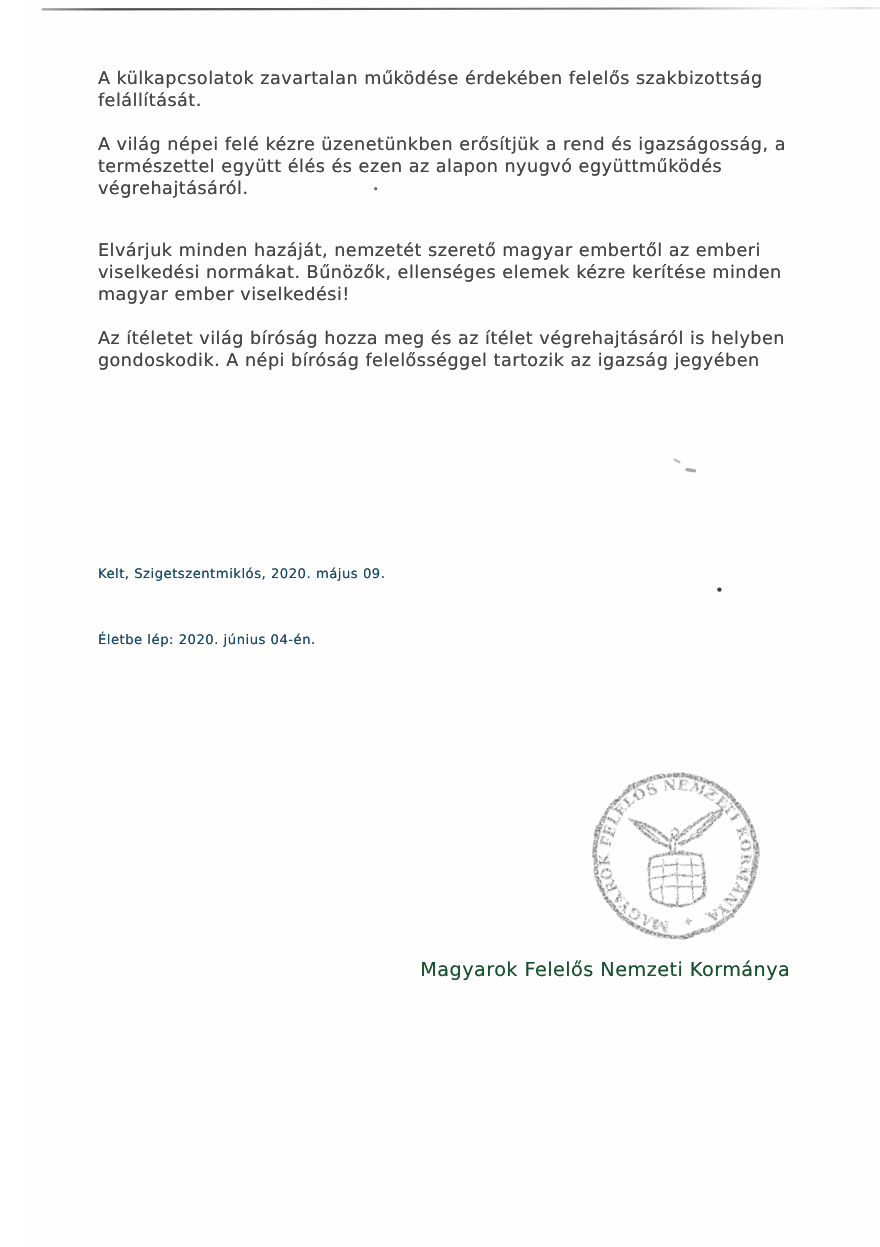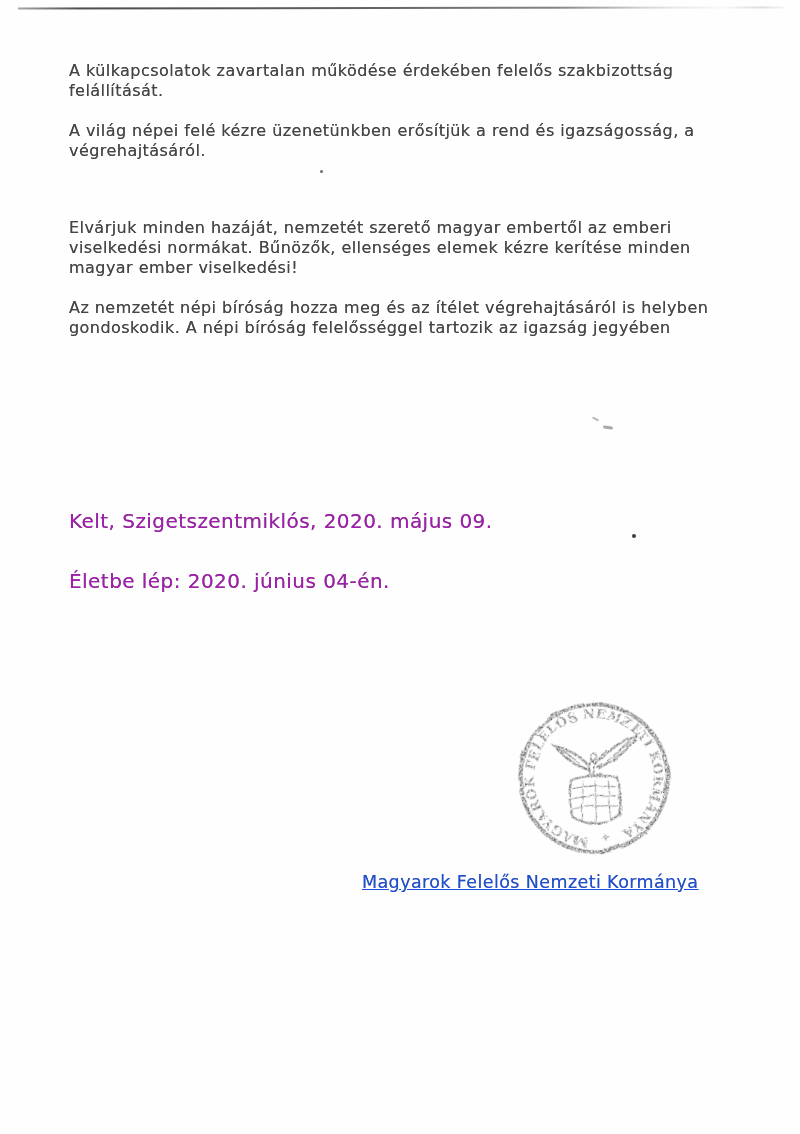--- a/index.html
+++ b/index.html
@@ -5,20 +5,21 @@
   html,body{margin:0;padding:0;}
   body{
     width:800px;height:1134px;
     background:#ffffff;
     font-family:"DejaVu Sans","Liberation Sans",sans-serif;
     overflow:hidden;position:relative;
   }
   .page{
     position:absolute;inset:0;
     background:#fefefe;
+    margin-left:20px;
   }
   
   .scan-line{
     position:absolute;top:7px;left:18px;width:766px;height:2px;
     background:linear-gradient(90deg,
       rgba(120,120,120,.65) 0%,
       rgba(45,45,45,.85) 8%,
       rgba(60,60,60,.8) 45%,
       rgba(90,90,90,.75) 70%,
       rgba(150,150,150,.45) 81%,
@@ -28,28 +29,27 @@
       rgba(200,200,200,.2) 100%);
     transform:rotate(-0.08deg);
   }
   .para{
     position:absolute;left:69px;
     color:#454545;
     font-size:16px;letter-spacing:.45px;
     text-shadow:0 0 .6px rgba(80,80,80,.8);
   }
   .para .line{display:block;height:20px;line-height:20px;white-space:nowrap;}
-  .date-block{position:absolute;left:69px;color:#a21caf;font-size:20px;
+  .date-block{position:absolute;left:69px;color:#0c4a6e;font-size:12px;
     letter-spacing:.45px;height:20px;line-height:20px;white-space:nowrap;
     text-shadow:0 0 .6px rgba(80,80,80,.8);}
   .signature{
     position:absolute;left:362px;top:872px;
-    color:#1d4ed8;font-size:17.5px;letter-spacing:.4px;white-space:nowrap;
+    color:#14532d;font-size:17.5px;letter-spacing:.4px;white-space:nowrap;
     text-shadow:0 0 .5px rgba(110,110,110,.8);
-    text-decoration:underline;
   }
   .stamp{position:absolute;left:512px;top:696px;width:164px;height:164px;}
   .speck{position:absolute;border-radius:50%;}
   .speck-1{left:320px;top:170px;width:3px;height:3px;background:#6a6a6a;}
   .speck-2{left:632px;top:534px;width:4px;height:4px;background:#3c3c3c;}
   .smudge-1{left:592px;top:418px;width:7px;height:2px;background:#b9b9b9;
     transform:rotate(28deg);border-radius:2px;}
   .smudge-2{left:603px;top:426px;width:10px;height:3px;background:#a8a8a8;
     transform:rotate(8deg);border-radius:2px;}
 </style>
@@ -60,31 +60,32 @@
 
   <div class="scan-line"></div>
 
   <div class="para" style="top:61px">
     <span class="line">A külkapcsolatok zavartalan működése érdekében felelős szakbizottság</span>
     <span class="line">felállítását.</span>
   </div>
 
   <div class="para" style="top:121px">
     <span class="line">A világ népei felé kézre üzenetünkben erősítjük a rend és igazságosság, a</span>
+    <span class="line">természettel együtt élés és ezen az alapon nyugvó együttműködés</span>
     <span class="line">végrehajtásáról.</span>
   </div>
 
   <div class="para" style="top:218px">
     <span class="line">Elvárjuk minden hazáját, nemzetét szerető magyar embertől az emberi</span>
     <span class="line">viselkedési normákat. Bűnözők, ellenséges elemek kézre kerítése minden</span>
     <span class="line">magyar ember viselkedési!</span>
   </div>
 
   <div class="para" style="top:298px">
-    <span class="line">Az nemzetét népi bíróság hozza meg és az ítélet végrehajtásáról is helyben</span>
+    <span class="line">Az ítéletet világ bíróság hozza meg és az ítélet végrehajtásáról is helyben</span>
     <span class="line">gondoskodik.  A népi bíróság felelősséggel tartozik az igazság jegyében</span>
   </div>
 
   <div class="date-block" style="top:511px">Kelt, Szigetszentmiklós, 2020. május 09.</div>
   <div class="date-block" style="top:571px">Életbe lép: 2020. június 04-én.</div>
 
   <div class="speck speck-1"></div>
   <div class="speck speck-2"></div>
   <div class="speck smudge-1"></div>
   <div class="speck smudge-2"></div>

